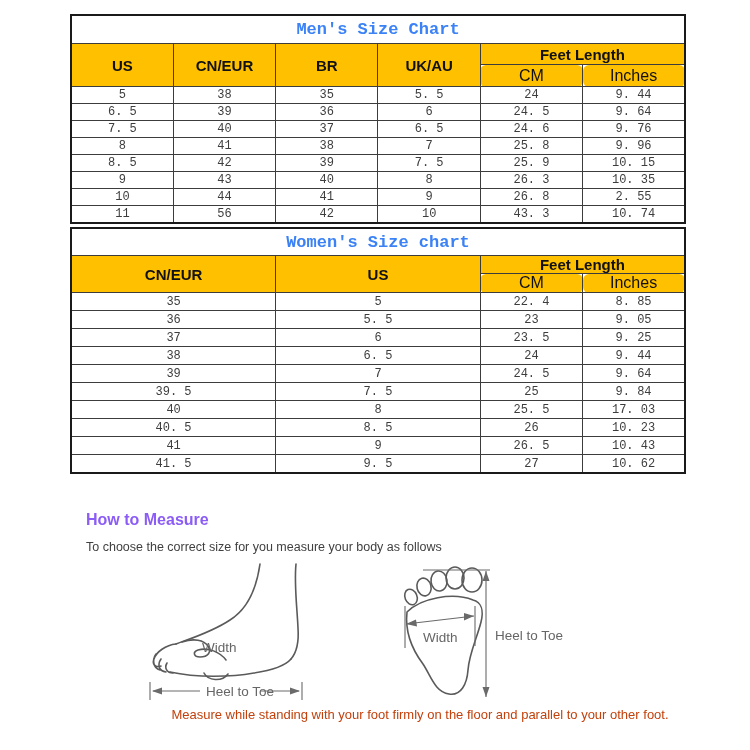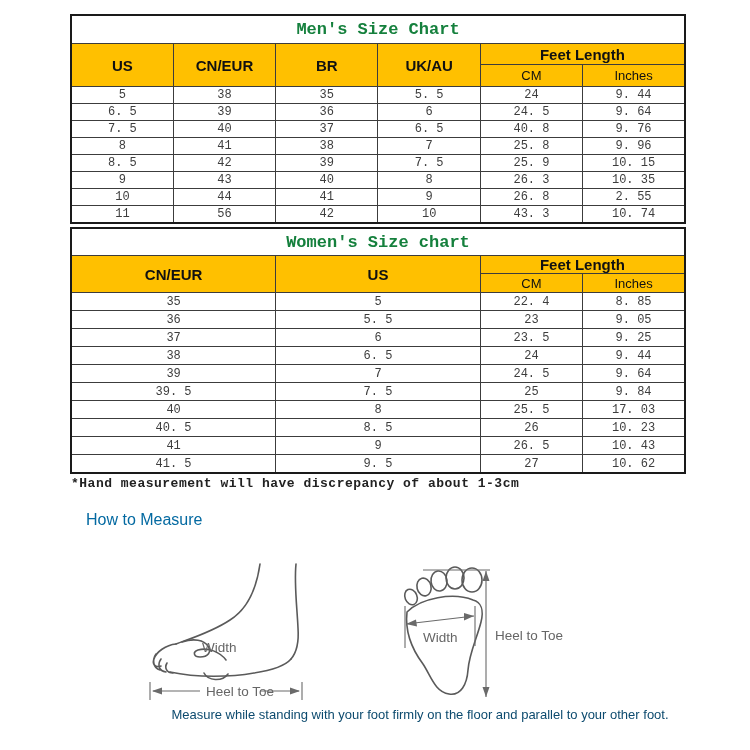--- a/index.html
+++ b/index.html
@@ -6,47 +6,47 @@
   :root{--accent:#FFC000;--grid:#3c3c3c;--outer:#1a1a1a;}
   #page{position:relative;width:750px;height:750px;background:#fff;overflow:hidden;
         font-family:"Liberation Sans",sans-serif;}
 
   
   .size-table{position:absolute;left:70px;width:616px;border-collapse:collapse;
               table-layout:fixed;background:#fff;}
   .size-table,.size-table td,.size-table th{border:1px solid var(--grid);}
   .size-table{border:2px solid var(--outer);}
   .size-table .title-cell{height:26px;text-align:center;font-weight:bold;font-size:17px;
-              color:#15803d;background:#fff;}
+              color:#3b82f6;background:#fff;}
   .size-table th{background:var(--accent);color:#111;font-weight:bold;font-size:15px;
               text-align:center;padding:0;}
-  .size-table th.sub{font-weight:normal;font-size:13px;}
+  .size-table th.sub{font-weight:normal;font-size:16px;border-radius:6px;}
   .size-table td{text-align:center;color:#3d3d3d;font-size:12px;
               font-family:"Liberation Mono","DejaVu Sans Mono",monospace;padding:0;}
   #mens-table{top:14px;}
   #mens-table .title-cell{height:27px;}
   #mens-table tbody td{height:16px;}
   #mens-table th.merged{height:42px;}
   #mens-table th.feet{height:20px;}
   #mens-table th.sub{height:21px;}
   #womens-table{top:227px;}
   #womens-table tbody td{height:17px;}
   #womens-table th.merged{height:36px;}
   #womens-table th.feet{height:17px;}
   #womens-table th.sub{height:18px;}
 
   
   .note-line{position:absolute;left:71px;font-family:"Liberation Mono","DejaVu Sans Mono",monospace;
              font-weight:bold;font-size:13px;color:#222;white-space:nowrap;letter-spacing:.5px;}
   #note-1{top:476px;}
   #note-2{top:494px;}
-  #how-title{position:absolute;left:86px;top:511px;font-size:16px;color:#0369a1;}
+  #how-title{position:absolute;left:86px;top:511px;font-size:16px;color:#8b5cf6;font-weight:bold;}
   #how-sub{position:absolute;left:86px;top:540px;font-size:12.5px;color:#404040;}
   #measure-caption{position:absolute;left:140px;top:707px;width:560px;text-align:center;
-             font-size:13px;color:#0c4a6e;}
+             font-size:13px;color:#c2410c;}
 
   
   svg .sketch{fill:none;stroke:#5a5a5a;stroke-width:1.6;stroke-linecap:round;}
   svg .meas{fill:none;stroke:#6a6a6a;stroke-width:1.1;}
   svg .arrowhead{fill:#6a6a6a;stroke:none;}
   svg text{font-family:"Liberation Sans",sans-serif;font-size:13.5px;fill:#666;}
   #foot-side-svg{position:absolute;left:142px;top:560px;}
   #foot-sole-svg{position:absolute;left:393px;top:560px;}
 </style>
 </head>
@@ -94,21 +94,21 @@
           <td>36</td>
           <td>6</td>
           <td>24. 5</td>
           <td>9. 64</td>
         </tr>
         <tr>
           <td>7. 5</td>
           <td>40</td>
           <td>37</td>
           <td>6. 5</td>
-          <td>40. 8</td>
+          <td>24. 6</td>
           <td>9. 76</td>
         </tr>
         <tr>
           <td>8</td>
           <td>41</td>
           <td>38</td>
           <td>7</td>
           <td>25. 8</td>
           <td>9. 96</td>
         </tr>
@@ -227,23 +227,23 @@
         </tr>
         <tr>
           <td colspan="2">41. 5</td>
           <td colspan="2">9. 5</td>
           <td>27</td>
           <td>10. 62</td>
         </tr>
       </tbody>
   </table>
 
-  <div class="note-line" id="note-1">*Hand measurement will have discrepancy of about 1-3cm</div>
 
   <div id="how-title">How to Measure</div>
+  <div id="how-sub">To choose the correct size for you measure your body as follows</div>
 
   <svg id="foot-side-svg" width="180" height="146" viewBox="0 0 180 146">
 
     <path class="sketch" d="M118,4 C114,32 104,50 88,60 C70,72 50,78 34,84"></path>
     <path class="sketch" d="M34,84 C24,85 14,92 12,99 C10,104 13,108 19,106 M14,94 C10,100 11,108 18,110 M19,99 C15,105 17,111 24,112 M25,103 C22,108 25,113 31,113"></path>
     <path class="sketch" d="M28,112 C55,118 90,117 112,113 C132,110 143,106 149,99"></path>
     <path class="sketch" d="M149,99 C155,92 157,82 156,68 C155,46 152,24 154,4"></path>
     <path class="sketch" d="M40,82 C52,78 62,80 66,86 C70,92 66,97 58,97 C52,97 50,92 56,90 C66,87 78,92 84,100"></path>
     <path class="sketch" d="M62,113 C66,121 80,122 86,114"></path>
 

